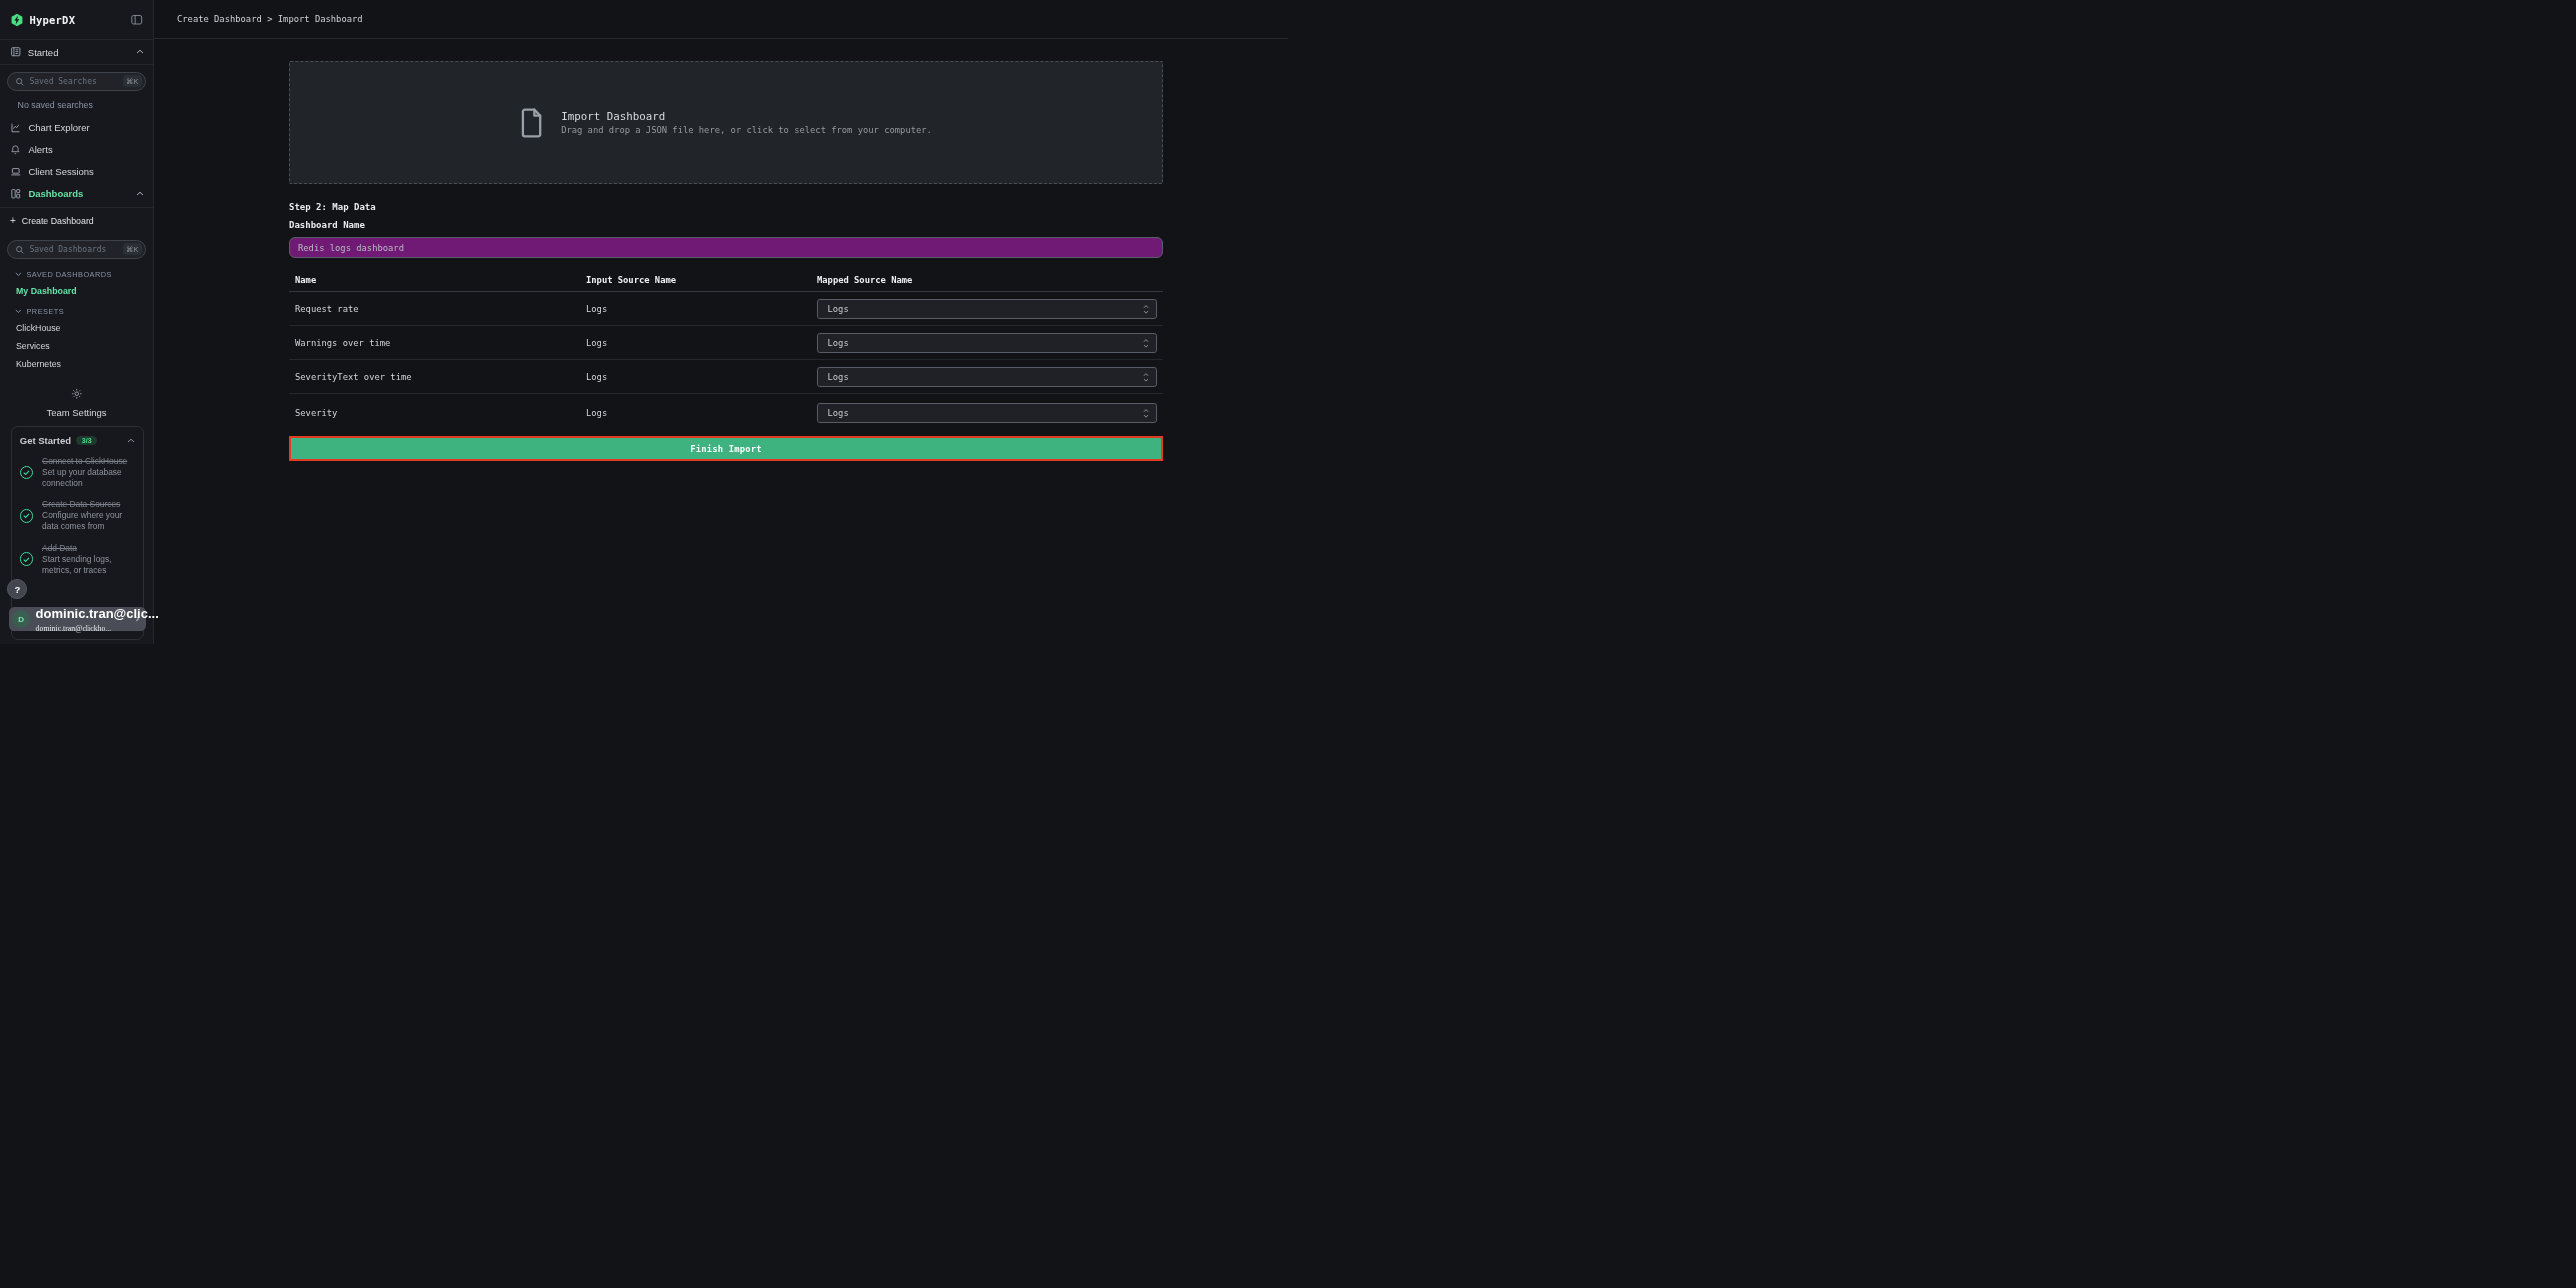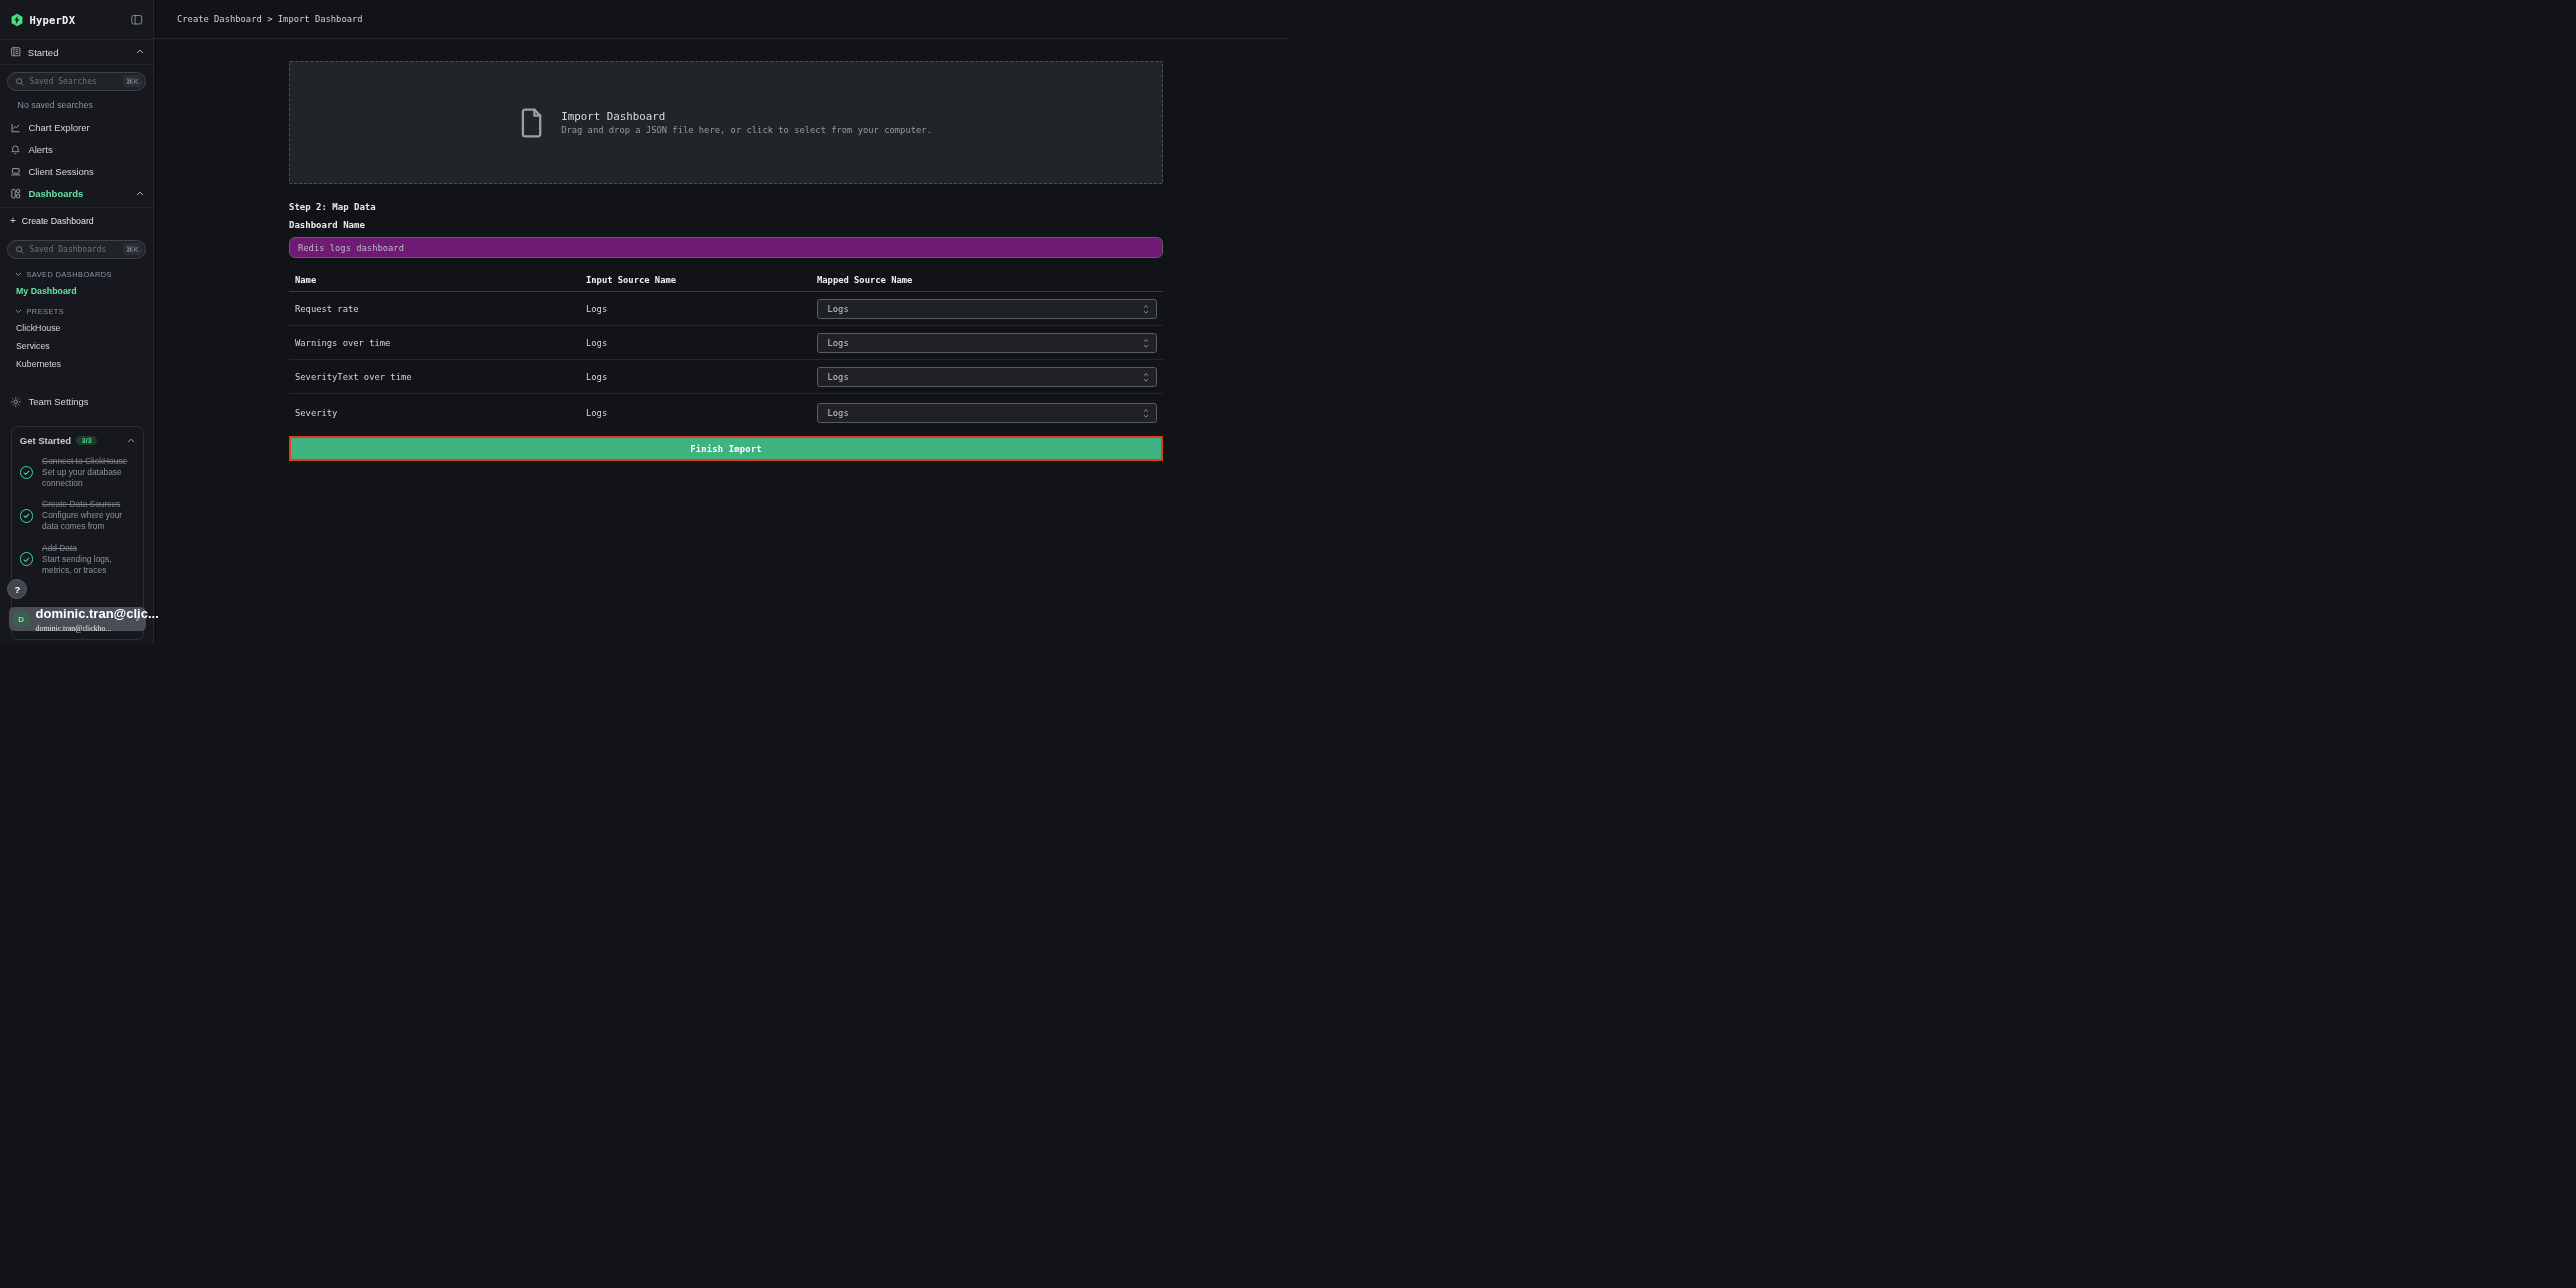--- a/index.html
+++ b/index.html
@@ -43,21 +43,21 @@
   .nav-item .chev { margin-left:auto; }
   .nav-divider { border-bottom:0.7px solid #24262c; margin-top:2px; }
 
   .create-row { height:23px; display:flex; align-items:center; gap:6px; padding:0 10px; font-size:8.8px; color:#e2e4e7; cursor:pointer; margin-top:2px; }
   .plus-glyph { font-size:10px; color:#c6cad1; line-height:1; }
 
   .tree-head { display:flex; align-items:center; gap:4.7px; padding:7.4px 9.5px 2.7px 15px; font-size:7.4px; letter-spacing:0.06em; color:#8a94a6; cursor:pointer; }
   .tree-item { padding:4px 9.5px 4px 16px; font-size:8.8px; color:#d3d6da; cursor:pointer; }
   .tree-item.active { color:#64e3a7; font-weight:bold; }
 
-  .team-row { height:27px; display:flex; align-items:center; gap:7.4px; padding:0 9.5px; font-size:9.5px; color:#d5d7da; margin-top:15px; cursor:pointer; }
+  .team-row { height:27px; display:flex; align-items:center; gap:7.4px; padding:0 9.5px; font-size:9.5px; color:#d5d7da; margin-top:15px; cursor:pointer;flex-direction:column; }
   .team-row .icon { width:11.5px; display:flex; justify-content:center; color:#a9afbb; }
 
   
   .gs-card {
     position:absolute; left:10.8px; right:8.8px; top:426px; bottom:4px;
     border:0.7px solid #2c2f36; border-radius:6.8px; padding:8px 8px 0 8px; overflow:hidden;
   }
   .gs-head { display:flex; align-items:center; gap:5.4px; }
   .gs-title { font-size:9.5px; font-weight:bold; color:#c9ccd1; }
   .gs-badge { background:#1d3a2c; color:#4bdb8b; font-size:7px; font-weight:bold; border-radius:6px; padding:1.4px 5.4px; }

